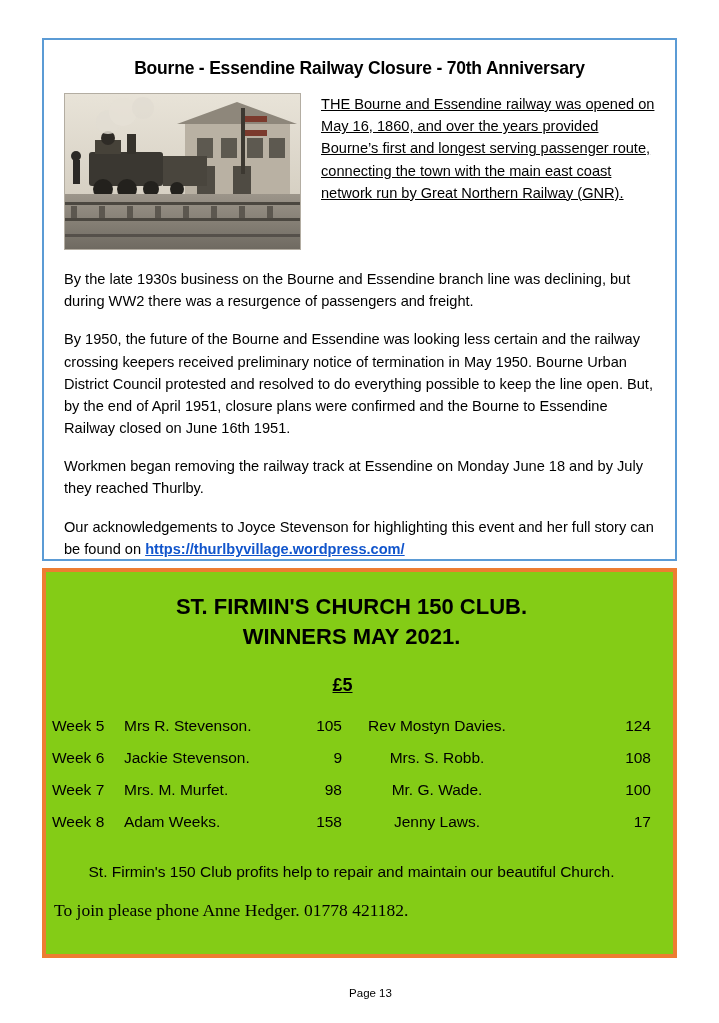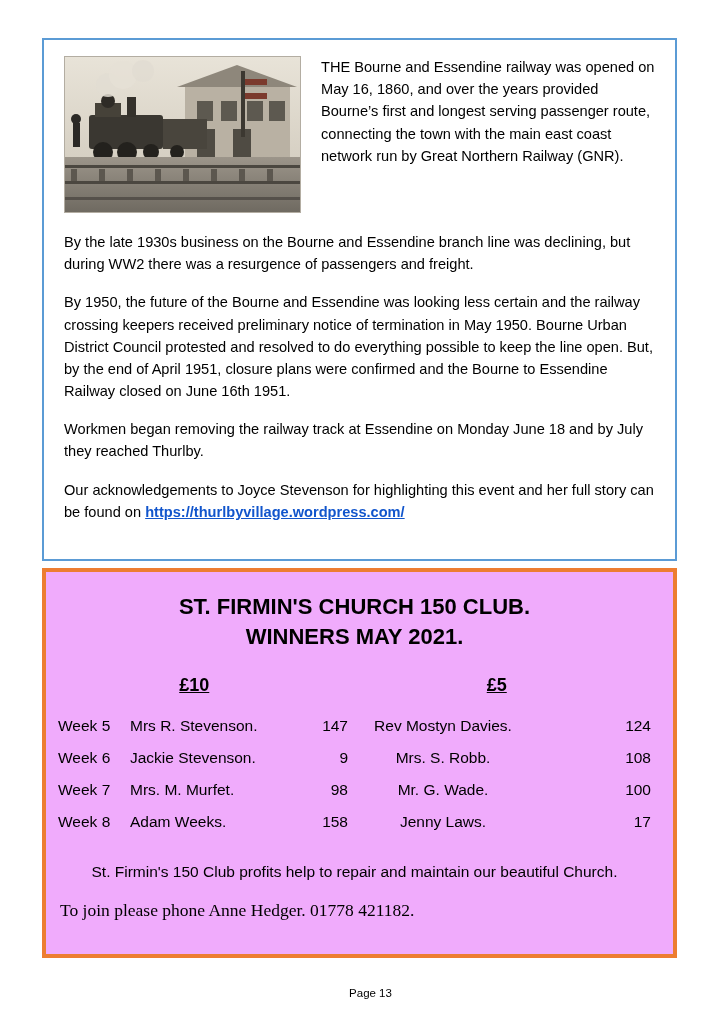--- a/index.html
+++ b/index.html
@@ -51,20 +51,21 @@
     margin-right: 20px;
     position: relative;
     overflow: hidden;
     background: #cfc9bd;
     border: 1px solid #b3ada2;
   }
   .photo svg { display: block; }
   .lede {
     font-size: 14.6px;
     line-height: 1.52;
+    text-decoration: underline;
   }
   .para {
     font-size: 14.6px;
     line-height: 1.52;
     margin: 16px 0 0 0;
   }
   .para.first-body { margin-top: 18px; }
   .link {
     color: #1155cc;
     font-weight: bold;
@@ -74,22 +75,22 @@
 
   
   .club-box {
     position: absolute;
     left: 42px;
     top: 568px;
     width: 635px;
     height: 390px;
     box-sizing: border-box;
     border: 4px solid #ed7d31;
-    background: #f0abfc;
-    padding: 16px 22px 10px 12px;
+    background: #84cc16;
+    padding: 16px 22px 10px 6px;
   }
   .club-title {
     text-align: center;
     font-weight: bold;
     font-size: 22px;
     line-height: 1.35;
     margin: 4px 0 0 0;
   }
   .club-title .line2 { display: block; }
   .amount-row {
@@ -145,20 +146,21 @@
     color: #000000;
   }
 </style>
 </head>
 <body>
 
 <div class="page">
 
   <div class="article-box">
 
+    <div class="article-title">Bourne - Essendine Railway Closure - 70th Anniversary</div>
 
     <div class="article-top">
 
       <div class="photo">
         <svg width="235" height="155" viewBox="0 0 235 155" xmlns="http://www.w3.org/2000/svg">
           <defs>
             <linearGradient id="skyg" x1="0" y1="0" x2="0" y2="1">
               <stop offset="0%" stop-color="#e8e3d8"></stop>
               <stop offset="100%" stop-color="#cdc6b8"></stop>
             </linearGradient>
@@ -231,30 +233,29 @@
   </div>
 
   <div class="club-box">
 
     <div class="club-title">
       <span>ST. FIRMIN'S CHURCH 150 CLUB.</span>
       <span class="line2">WINNERS MAY 2021.</span>
     </div>
 
     <div class="amount-row">
-      <div class="amount-col left">£10</div>
       <div class="amount-col right">£5</div>
     </div>
 
     <table class="winners">
       <tbody>
         <tr>
           <td class="col-week">Week 5</td>
           <td class="col-name10">Mrs R. Stevenson.</td>
-          <td class="col-num10">147</td>
+          <td class="col-num10">105</td>
           <td class="col-name5">Rev Mostyn Davies.</td>
           <td class="col-num5">124</td>
         </tr>
         <tr>
           <td class="col-week">Week 6</td>
           <td class="col-name10">Jackie Stevenson.</td>
           <td class="col-num10">9</td>
           <td class="col-name5">Mrs. S. Robb.</td>
           <td class="col-num5">108</td>
         </tr>

